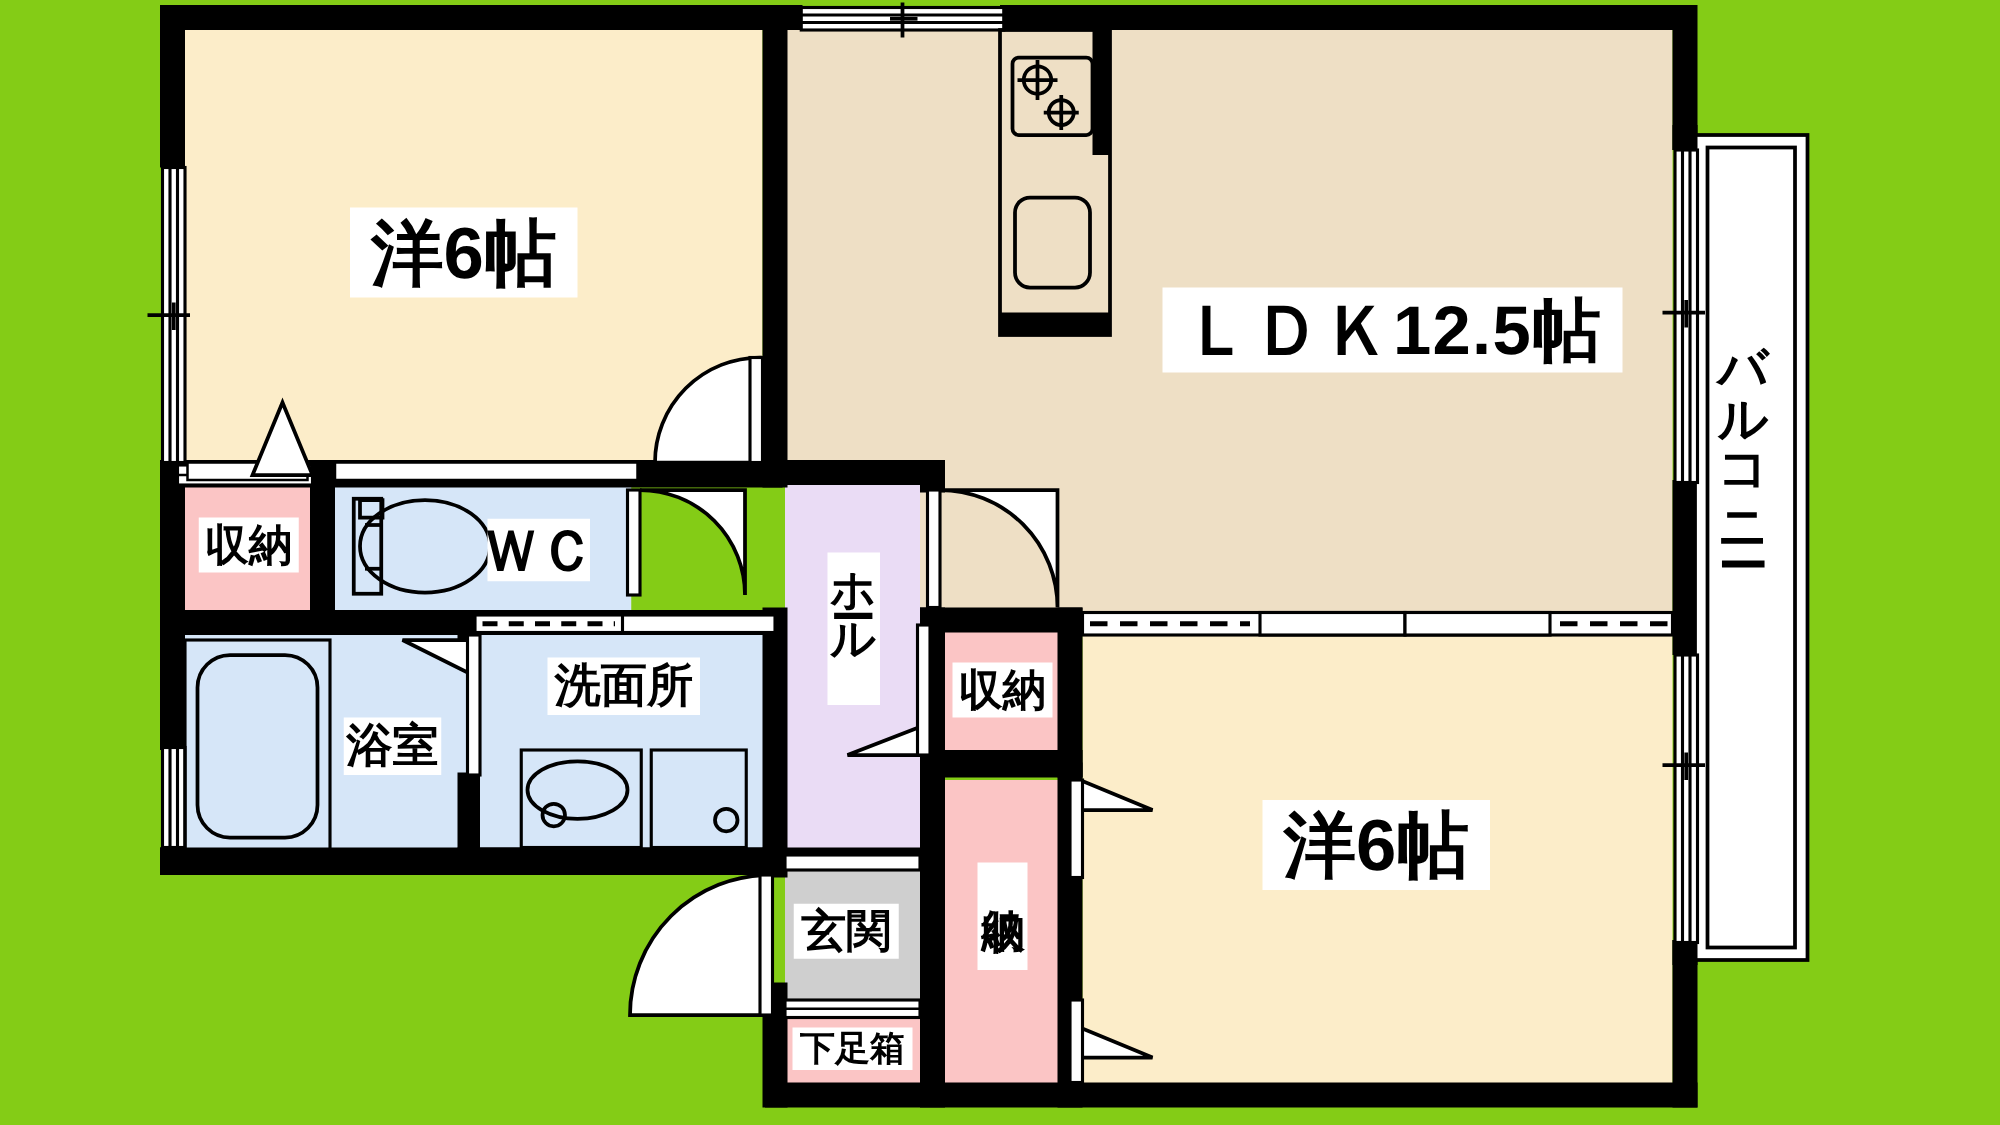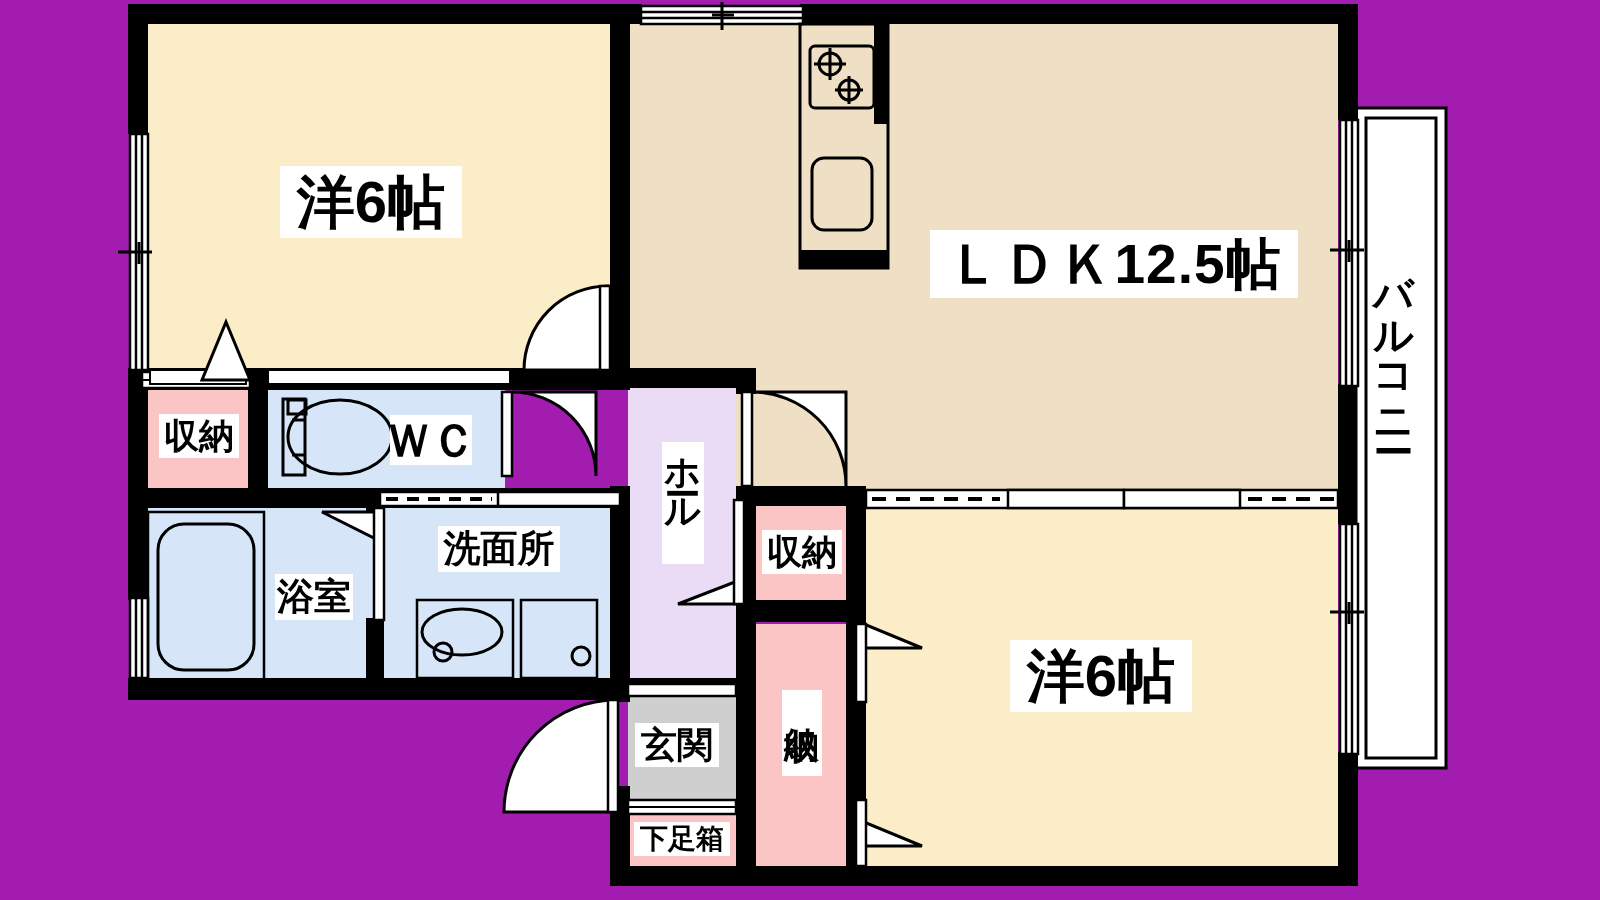--- a/index.html
+++ b/index.html
@@ -5,21 +5,21 @@
   html, body {
     margin: 0;
     padding: 0;
     background: #ffffff;
     font-family: "Liberation Sans", sans-serif;
   }
   #stage {
     position: relative;
     width: 1600px;
     height: 900px;
-    background: #a21caf;
+    background: #84cc16;
     overflow: hidden;
   }
   svg#plan {
     display: block;
     width: 1600px;
     height: 900px;
   }
   text {
     font-family: "Liberation Sans", sans-serif;
     fill: #000000;

